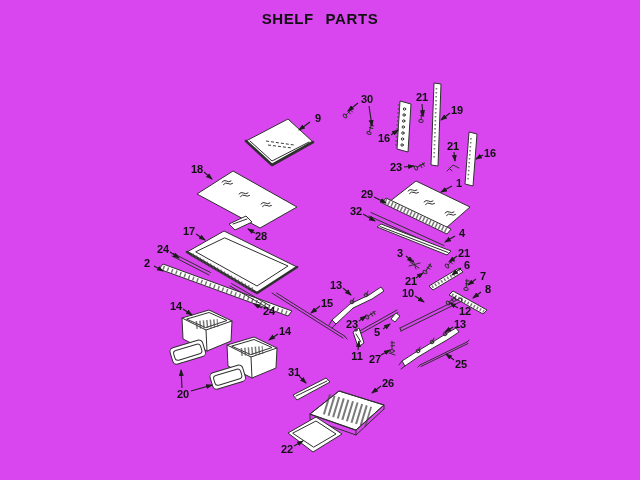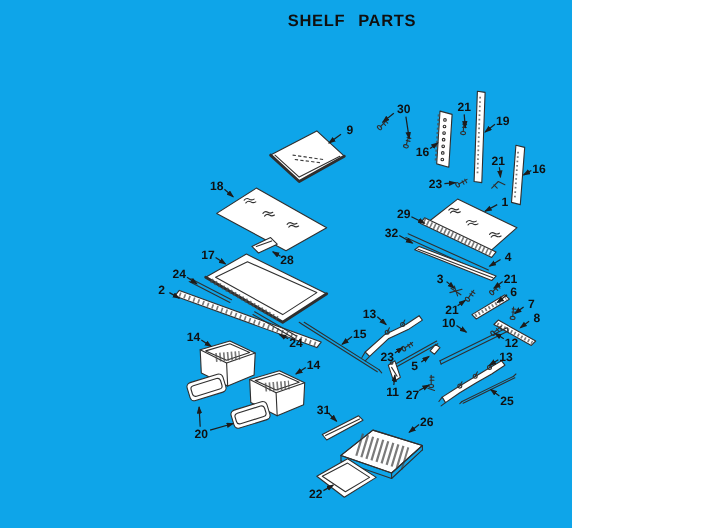--- a/index.html
+++ b/index.html
@@ -1,16 +1,16 @@
 <!DOCTYPE html>
 <html><head>
 <meta charset="utf-8">
 <style>
   html,body{margin:0;padding:0;background:#fff;}
-  #stage{position:relative;width:520px;height:480px;background:#0ea5e9;overflow:hidden;}
+  #stage{position:relative;width:640px;height:480px;background:#d946ef;overflow:hidden;}
   svg{display:block}
   .ln{stroke:#2f2f2f;fill:none;stroke-width:1;stroke-linecap:round;stroke-linejoin:round}
   .fw{fill:#fff;stroke:#2f2f2f;stroke-width:1;stroke-linejoin:round}
   .thk{stroke:#2f2f2f;stroke-width:2.6;fill:none;stroke-linecap:round;stroke-linejoin:round}
   .tex{stroke:#4d4d4d;fill:none;opacity:.75}
   .dash{stroke:#3a3a3a;fill:none;stroke-dasharray:3 2}
   .co{stroke:#1c1c1c;stroke-width:1.1;fill:none}
   text.num{font:bold 11px "Liberation Sans", sans-serif;fill:#101010}
   text.title{font:bold 15px "Liberation Sans", sans-serif;letter-spacing:.6px;word-spacing:7px;fill:#101010}
 </style>

